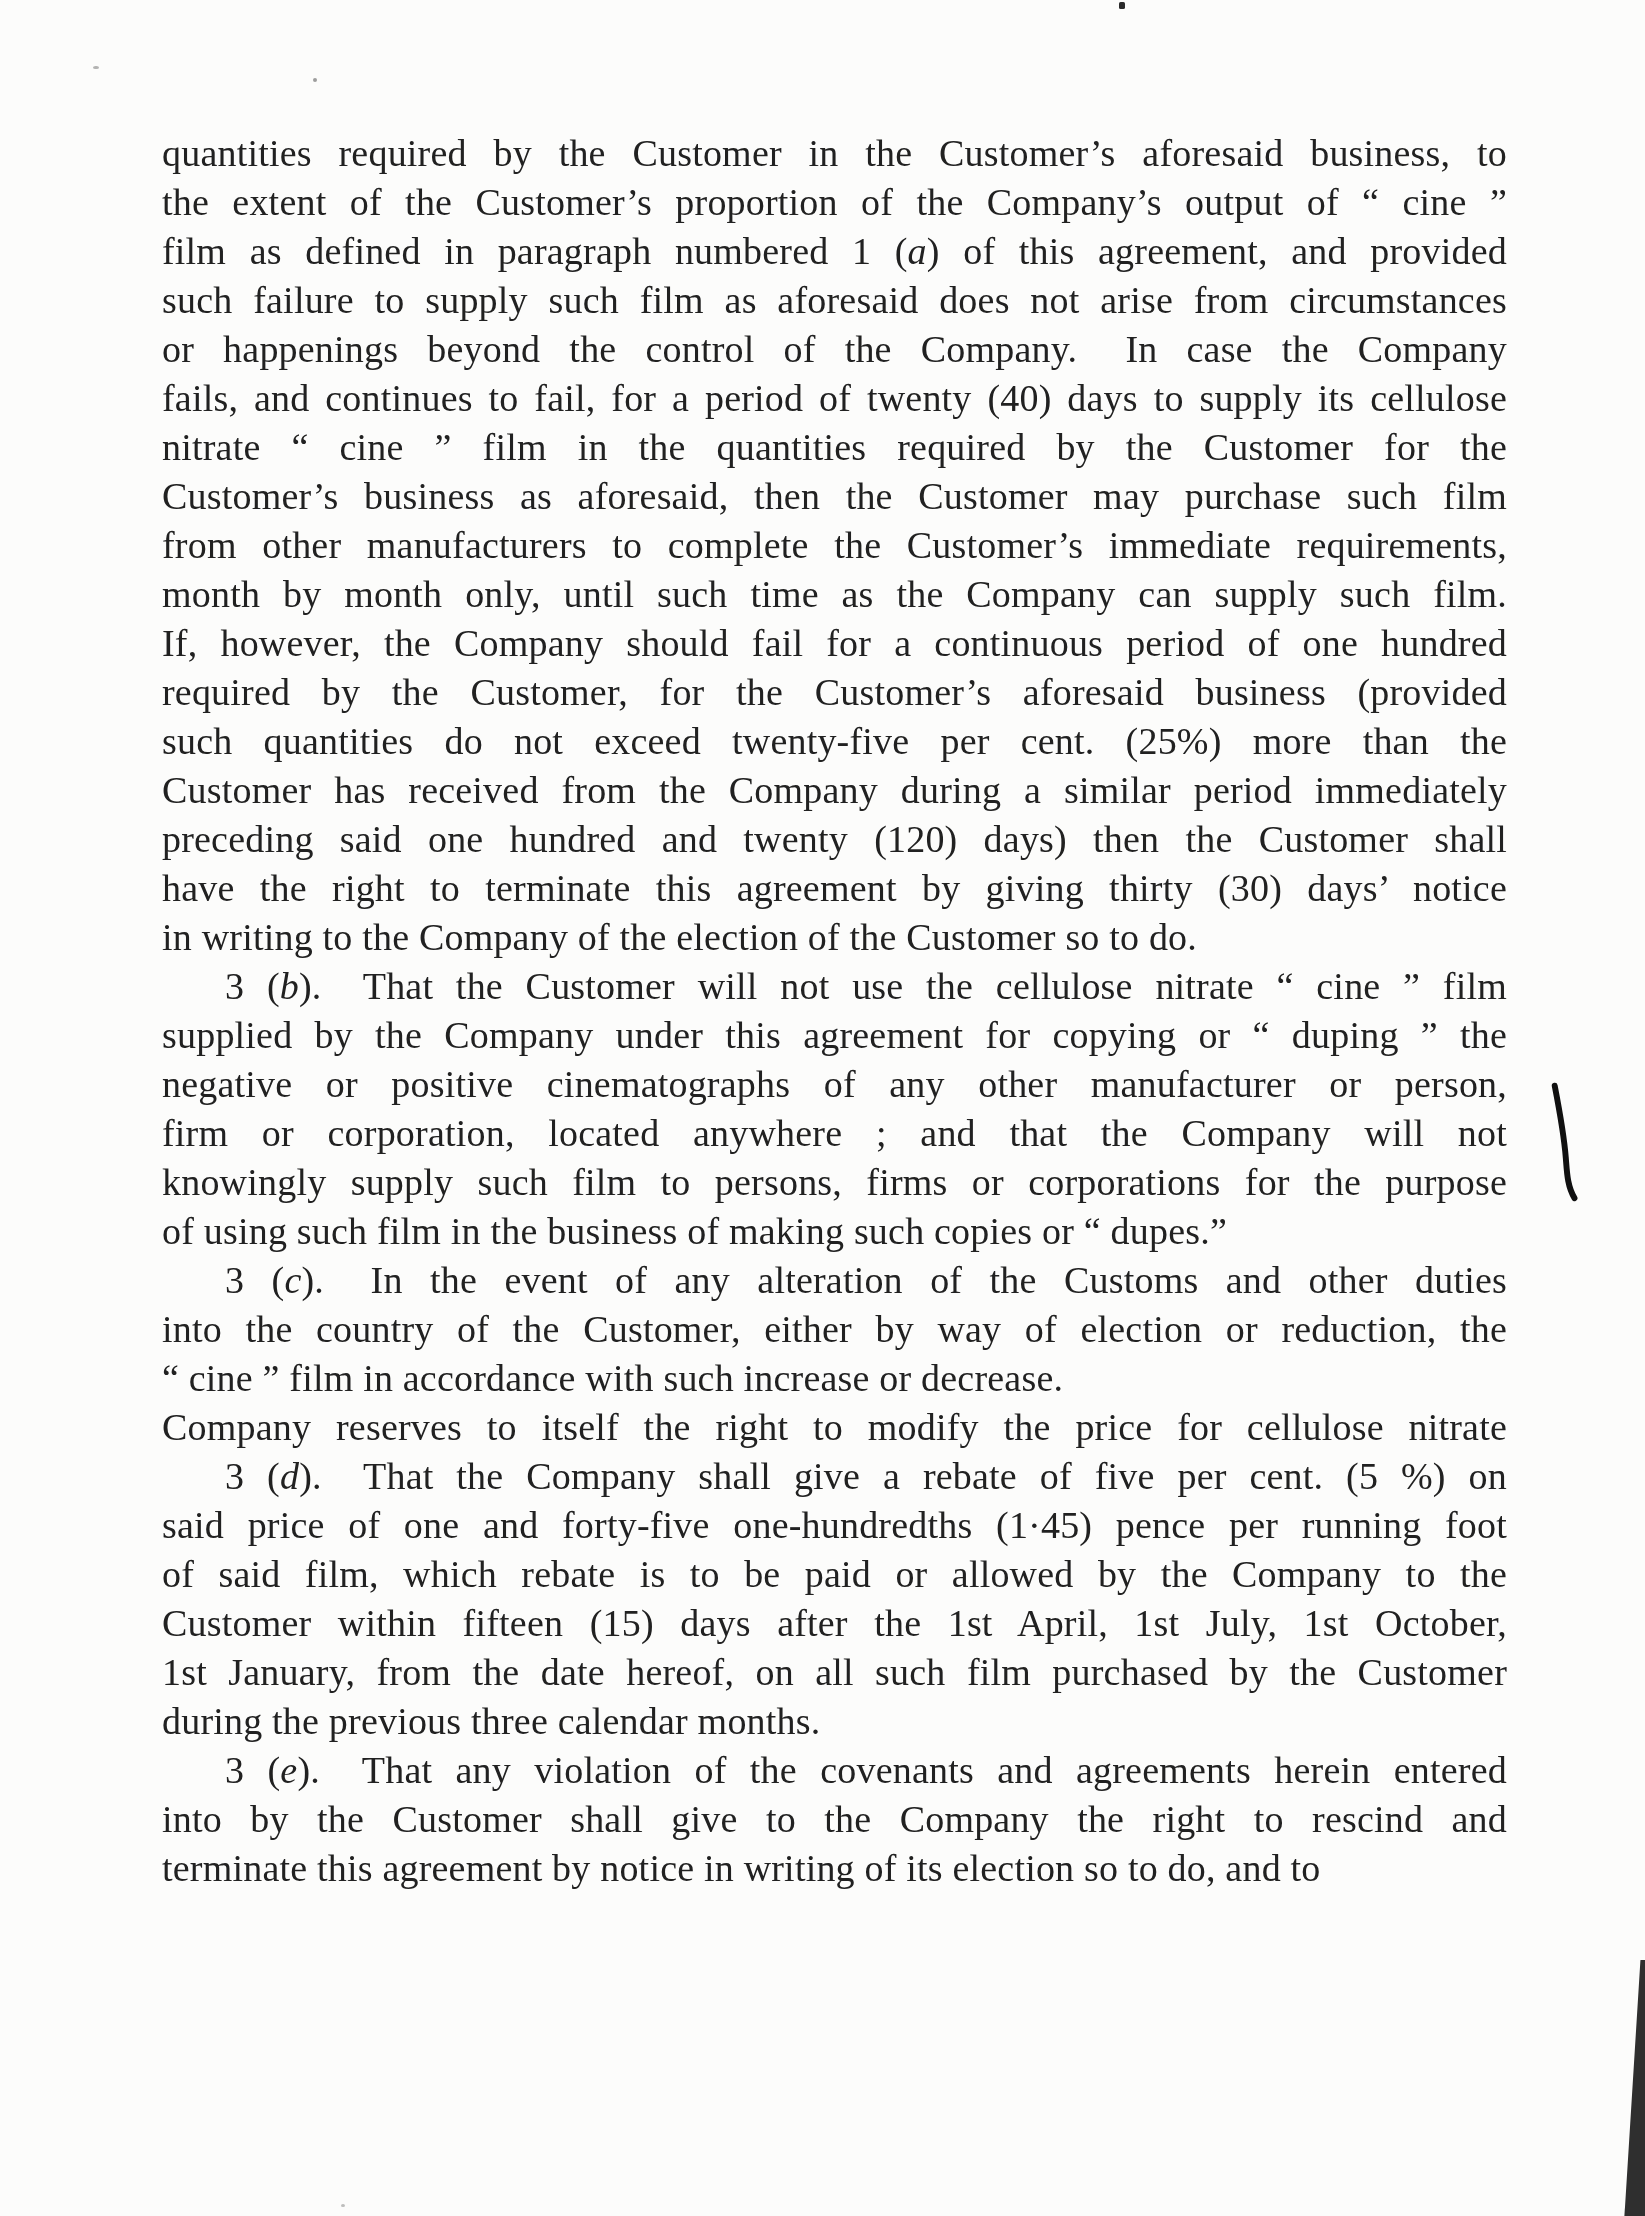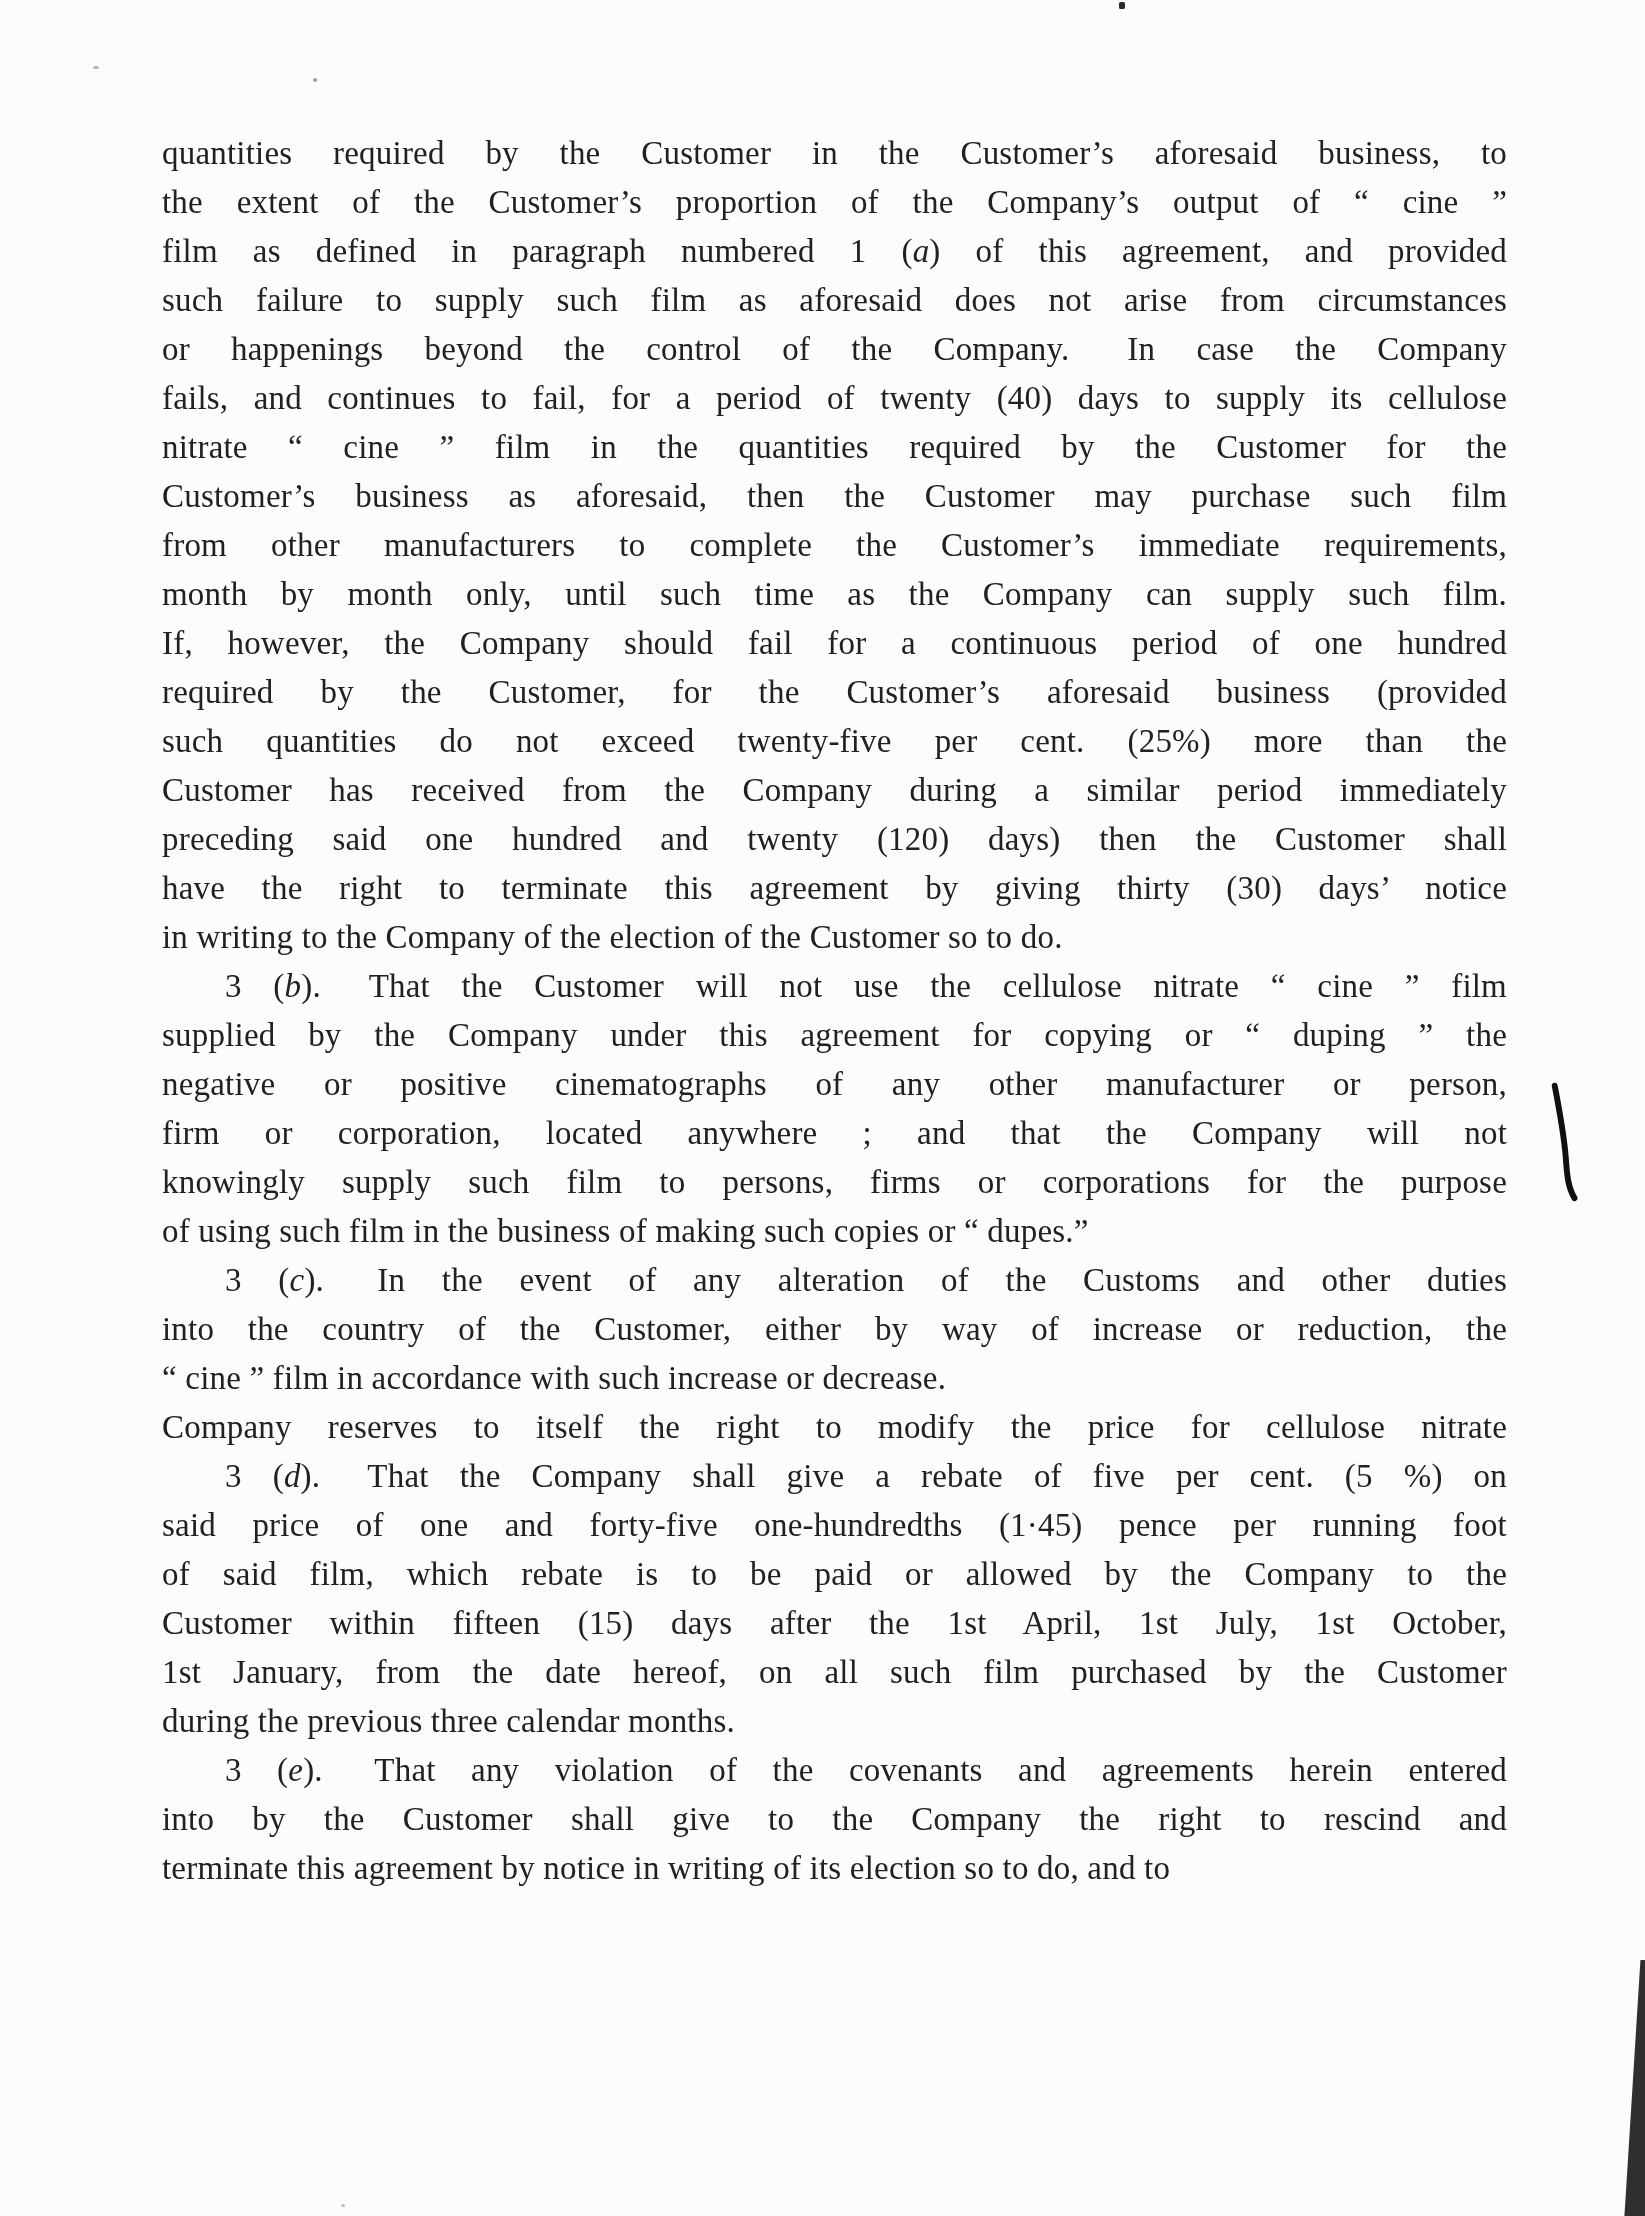--- a/index.html
+++ b/index.html
@@ -11,21 +11,21 @@
     font-family: "Liberation Serif", "DejaVu Serif", serif;
   }
   .page {
     position: absolute; inset: 0;
     background: #fcfcfb;
   }
   .doc-body {
     position: absolute;
     left: 162px; top: 129px; width: 1345px;
     color: #212121;
-    font-size: 33px;
+    font-size: 38px;
     letter-spacing: 0.2px;
   }
   .paragraph { margin: 0; }
   .paragraph + .paragraph { }
   .line {
     display: block;
     height: 49px; line-height: 49px;
     text-align: justify;
     text-align-last: justify;
     white-space: nowrap;
@@ -77,21 +77,21 @@
       <div class="paragraph">
         <div class="line first-indent"><span>3 (</span><em>b</em><span>).  That the Customer will not use the cellulose nitrate “ cine ” film</span></div>
         <div class="line"><span>supplied by the Company under this agreement for copying or “ duping ” the</span></div>
         <div class="line"><span>negative or positive cinematographs of any other manufacturer or person,</span></div>
         <div class="line"><span>firm or corporation, located anywhere ; and that the Company will not</span></div>
         <div class="line"><span>knowingly supply such film to persons, firms or corporations for the purpose</span></div>
         <div class="line last"><span>of using such film in the business of making such copies or “ dupes.”</span></div>
       </div>
       <div class="paragraph">
         <div class="line first-indent"><span>3 (</span><em>c</em><span>).  In the event of any alteration of the Customs and other duties</span></div>
-        <div class="line"><span>into the country of the Customer, either by way of increase or reduction, the</span></div>
+        <div class="line"><span>into the country of the Customer, either by way of election or reduction, the</span></div>
         <div class="line last"><span>“ cine ” film in accordance with such increase or decrease.</span></div>
         <div class="line"><span>Company reserves to itself the right to modify the price for cellulose nitrate</span></div>
       </div>
       <div class="paragraph">
         <div class="line first-indent"><span>3 (</span><em>d</em><span>).  That the Company shall give a rebate of five per cent. (5 %) on</span></div>
         <div class="line"><span>said price of one and forty-five one-hundredths (1·45) pence per running foot</span></div>
         <div class="line"><span>of said film, which rebate is to be paid or allowed by the Company to the</span></div>
         <div class="line"><span>Customer within fifteen (15) days after the 1st April, 1st July, 1st October,</span></div>
         <div class="line"><span>1st January, from the date hereof, on all such film purchased by the Customer</span></div>
         <div class="line last"><span>during the previous three calendar months.</span></div>

